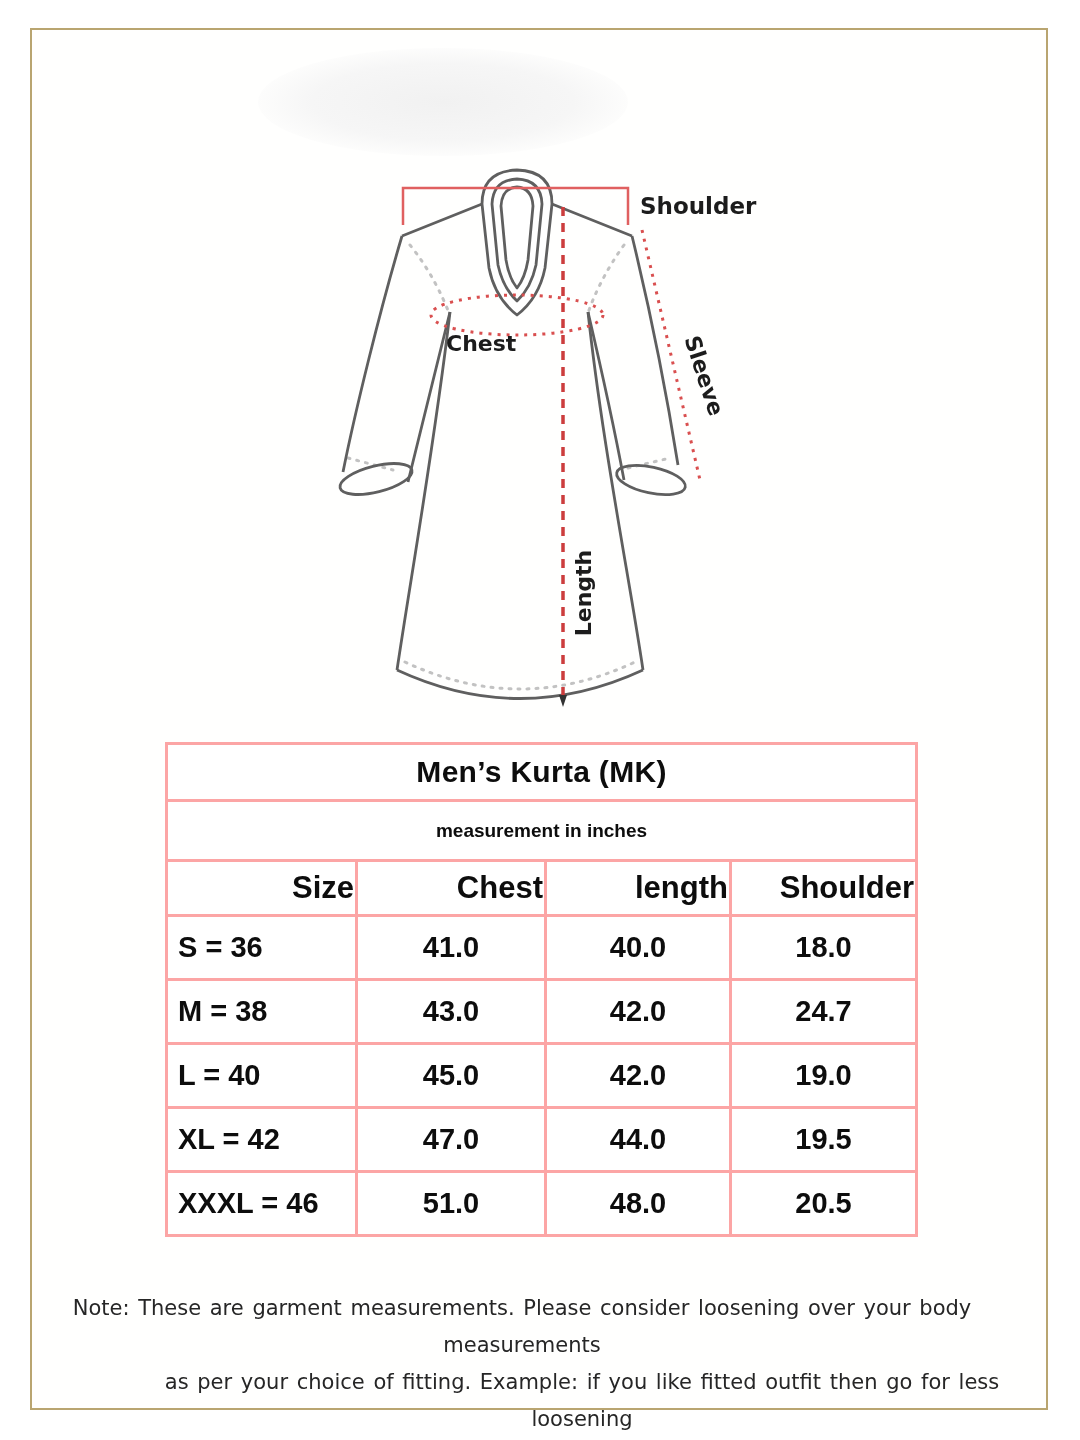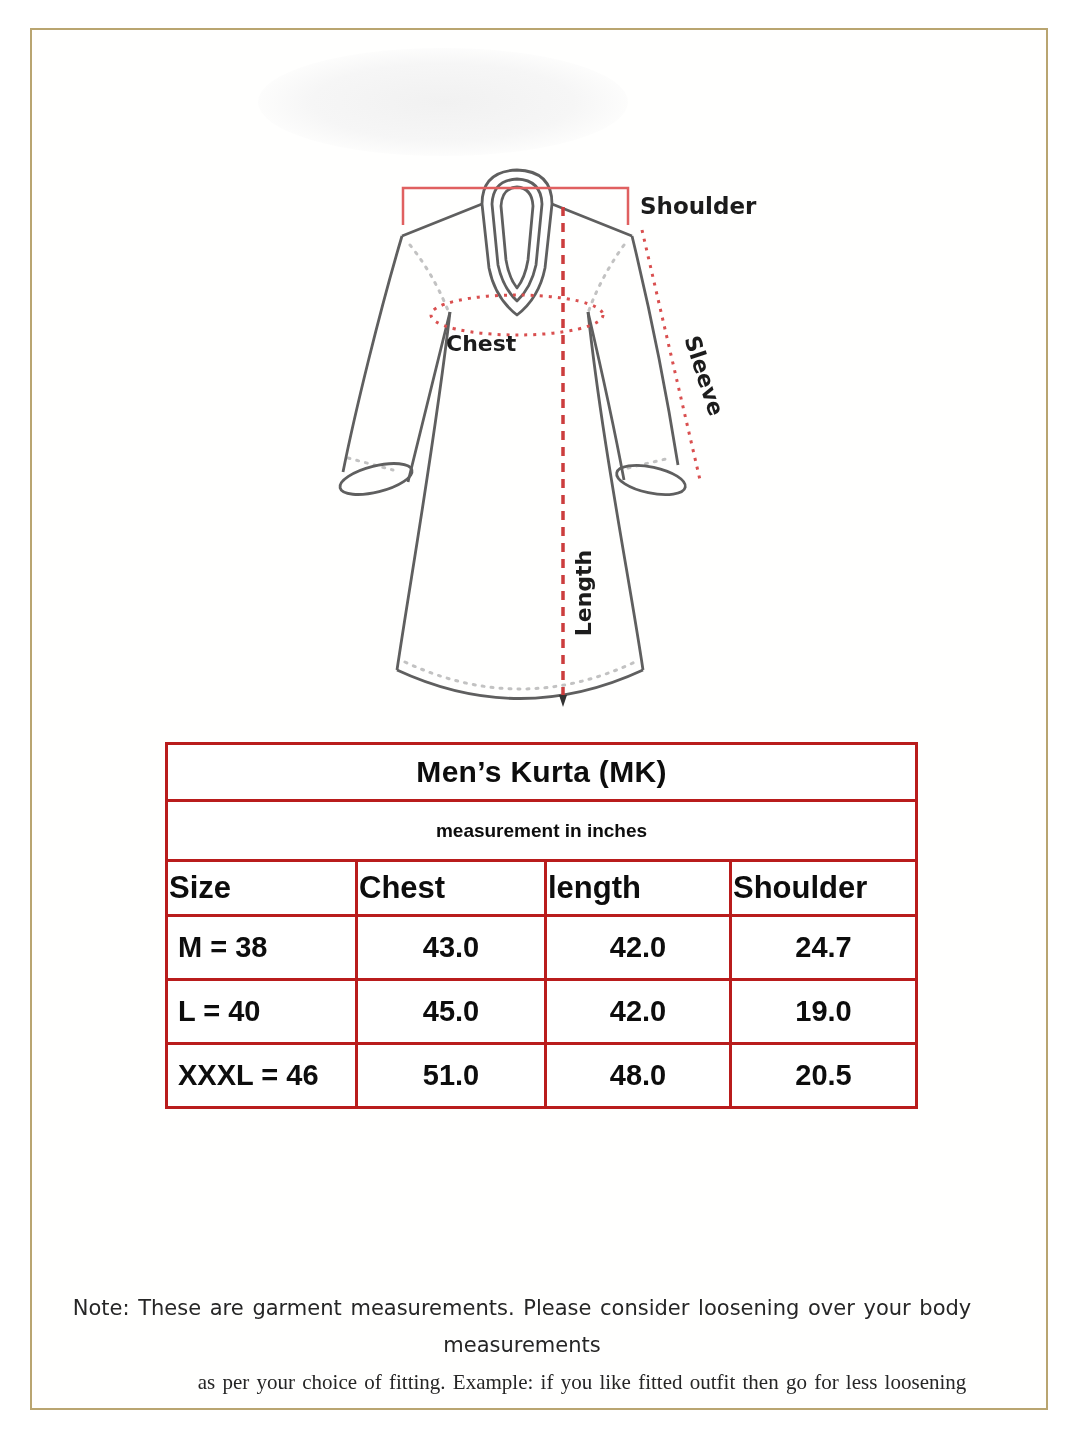--- a/index.html
+++ b/index.html
@@ -18,34 +18,34 @@
   }
   .diagram{position:absolute;left:230px;top:150px;width:560px;height:595px;}
 
   table.size-table{
     position:absolute;left:165px;top:742px;width:750px;
     border-collapse:collapse;table-layout:fixed;
     font-family:"Liberation Sans",sans-serif;font-weight:bold;color:#0d0d0d;
     background:#fff;
   }
   table.size-table td,table.size-table th{
-    border:3px solid #b91c1c;overflow:hidden;white-space:nowrap;
+    border:3px solid #fca5a5;overflow:hidden;white-space:nowrap;
   }
   .t-title{font-size:30px;height:52px;text-align:center;letter-spacing:0.3px;}
   .t-sub{font-size:19px;height:55px;text-align:center;}
-  .t-head{font-size:31px;height:50px;text-align:left;}
+  .t-head{font-size:31px;height:50px;text-align:right;}
   .t-cell{font-size:29px;height:59px;text-align:center;}
   .t-size{text-align:left;padding-left:10px;}
 
   .note{
     position:absolute;left:22px;top:1290px;width:1000px;
     font-size:21px;color:#262626;line-height:37px;text-align:center;
     font-family:"DejaVu Sans",sans-serif;word-spacing:2px;
   }
-  .note .l2{padding-left:120px;font-family:Liberation Serif, serif;}
+  .note .l2{padding-left:120px;}
   svg text{font-family:"DejaVu Sans",sans-serif;fill:#1c1c1c;font-weight:600;}
 </style>
 </head>
 <body>
 
 <div class="frame"></div>
 <div class="logo-blob"></div>
 
 <svg class="diagram" viewBox="0 0 560 595">
 
@@ -109,30 +109,42 @@
     <tr>
       <td class="t-sub" colspan="4">measurement in inches</td>
     </tr>
     <tr>
       <th class="t-head">Size</th>
       <th class="t-head">Chest</th>
       <th class="t-head">length</th>
       <th class="t-head">Shoulder</th>
     </tr>
     <tr>
+      <td class="t-cell t-size">S = 36</td>
+      <td class="t-cell">41.0</td>
+      <td class="t-cell">40.0</td>
+      <td class="t-cell">18.0</td>
+    </tr>
+    <tr>
       <td class="t-cell t-size">M = 38</td>
       <td class="t-cell">43.0</td>
       <td class="t-cell">42.0</td>
       <td class="t-cell">24.7</td>
     </tr>
     <tr>
       <td class="t-cell t-size">L = 40</td>
       <td class="t-cell">45.0</td>
       <td class="t-cell">42.0</td>
       <td class="t-cell">19.0</td>
+    </tr>
+    <tr>
+      <td class="t-cell t-size">XL = 42</td>
+      <td class="t-cell">47.0</td>
+      <td class="t-cell">44.0</td>
+      <td class="t-cell">19.5</td>
     </tr>
     <tr>
       <td class="t-cell t-size">XXXL = 46</td>
       <td class="t-cell">51.0</td>
       <td class="t-cell">48.0</td>
       <td class="t-cell">20.5</td>
     </tr>
   </tbody>
 </table>
 

